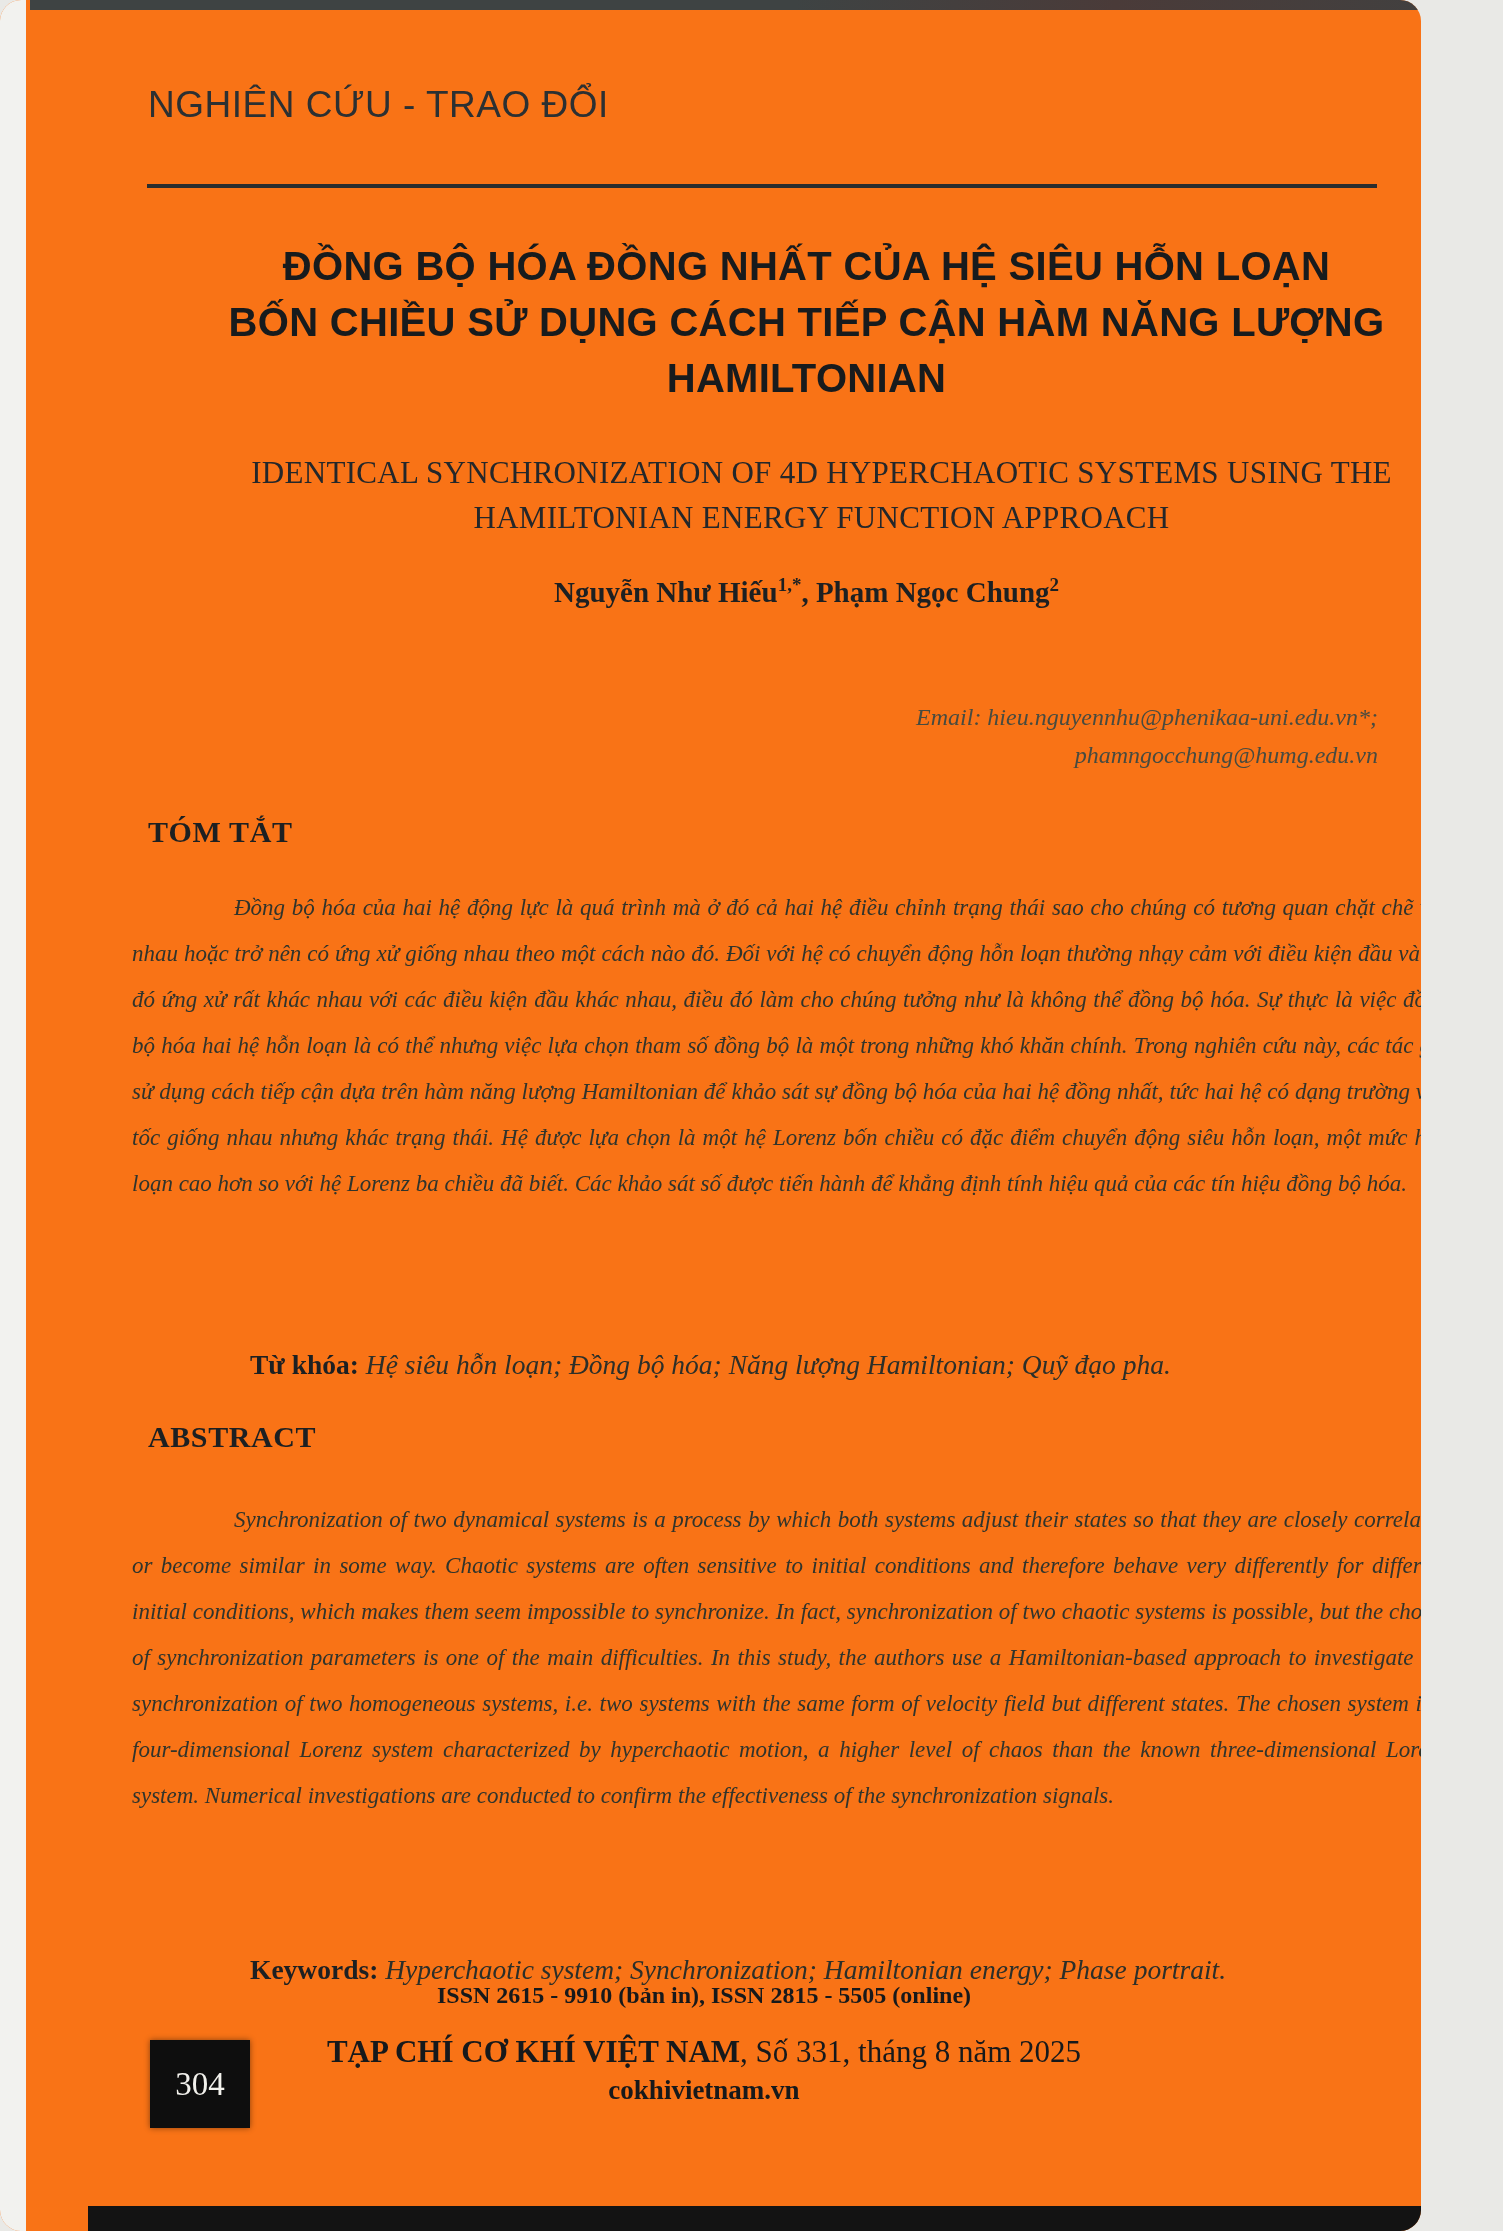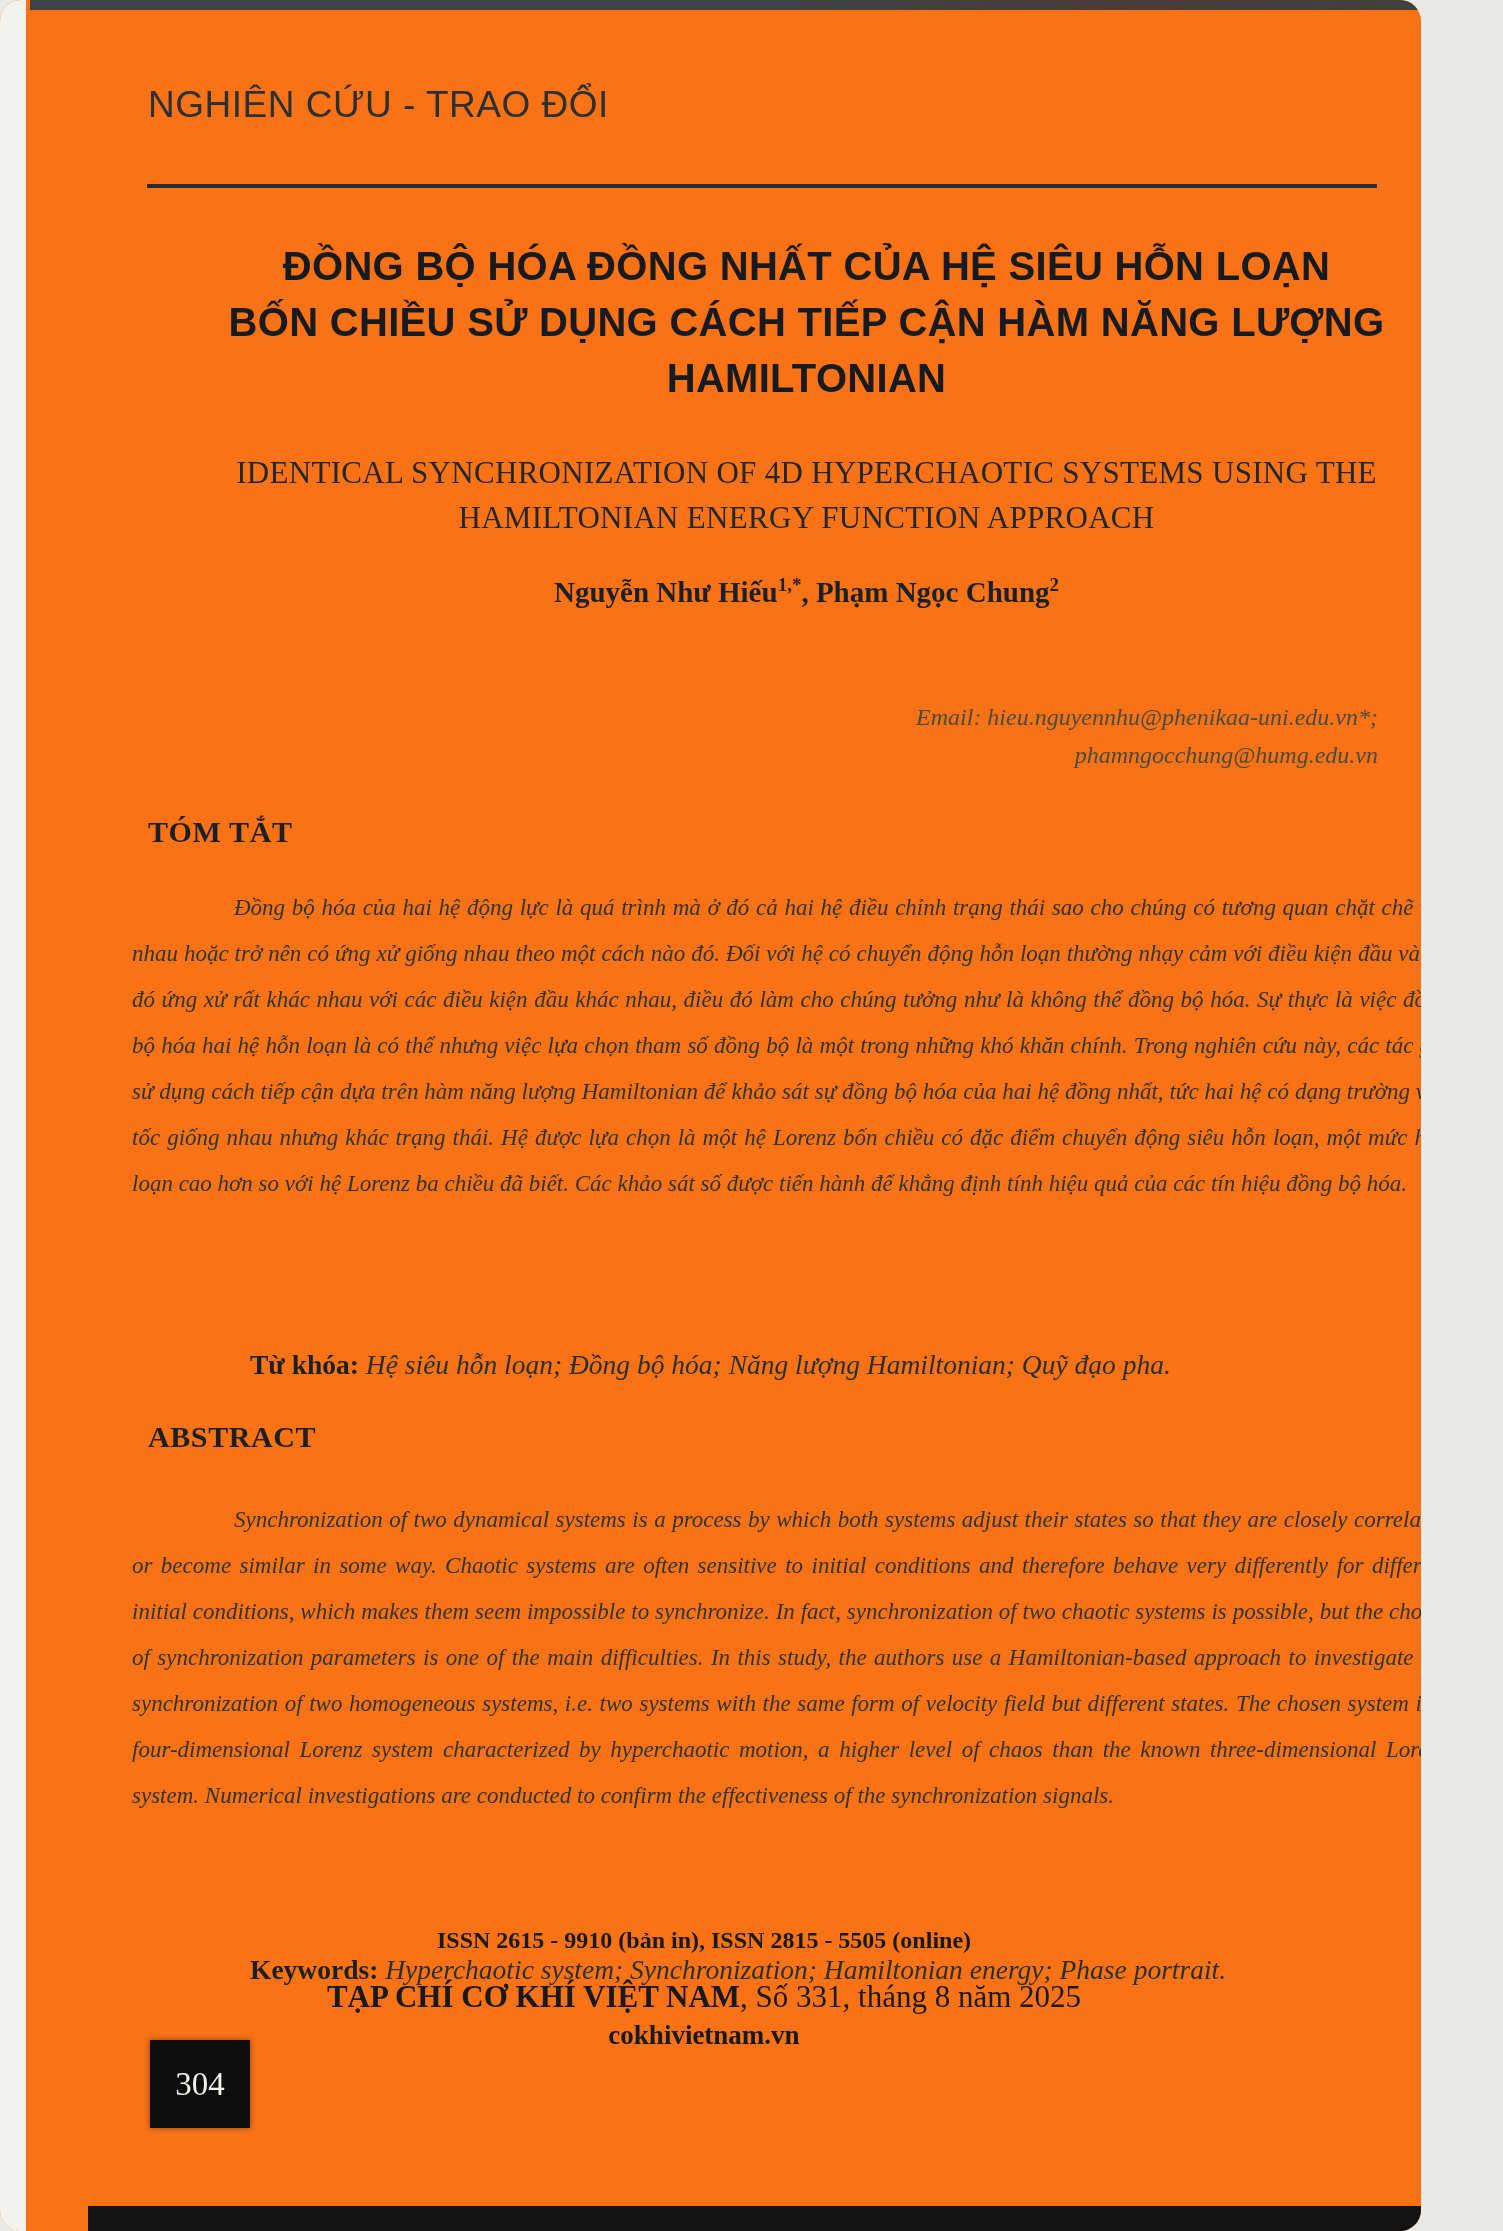--- a/index.html
+++ b/index.html
@@ -21,21 +21,21 @@
     font-size:37px;color:#2c3032;letter-spacing:.5px;
   }
   .rule{position:absolute;left:147px;right:44px;top:184px;height:4px;background:#2a2d2e;}
   .title-vi{
     position:absolute;left:148px;width:1317px;top:238px;
     font-family:"Liberation Sans","DejaVu Sans",sans-serif;
     font-weight:bold;font-size:40px;line-height:56px;
     text-align:center;color:#181b1d;letter-spacing:.3px;
   }
   .title-en{
-    position:absolute;left:148px;width:1317px;top:450px;
+    position:absolute;left:163px;width:1317px;top:450px;
     font-size:31px;line-height:45px;text-align:center;color:#24272a;letter-spacing:.3px;
   }
   .authors{
     position:absolute;left:148px;width:1317px;top:576px;
     font-size:29px;font-weight:bold;text-align:center;color:#1d2022;
   }
   .authors sup,.affil sup{font-size:19px;vertical-align:super;line-height:0;}
   .affils{position:absolute;left:148px;width:1317px;top:618px;
     font-size:27px;line-height:36px;text-align:center;color:#2a2d28;}
   .emails{
@@ -57,21 +57,21 @@
   }
   .kw-line .kw-label{font-weight:bold;font-style:normal;color:#1d2022;}
   .kw-line .kw-text{font-style:italic;}
   .page-num-box{
     position:absolute;left:150px;top:2040px;width:100px;height:88px;
     background:#0e0e0e;color:#f2f1ec;
     display:flex;align-items:center;justify-content:center;
     font-size:33px;box-shadow:0 0 6px rgba(0,0,0,.45);
   }
   .footer-text{
-    position:absolute;left:148px;width:1040px;top:1924px;
+    position:absolute;left:148px;width:1040px;top:1979px;
     text-align:center;color:#17191b;padding-left:36px;
   }
   .footer-issn{font-weight:bold;font-size:24px;line-height:32px;}
   .footer-journal{font-size:31px;line-height:41px;margin-top:20px;}
   .footer-journal .j-name{font-weight:bold;}
   .footer-site{font-weight:bold;font-size:27px;line-height:36px;}
   .bottom-bar{position:absolute;left:88px;right:0;top:2206px;height:25px;background:#131313;}
   .side-line{position:absolute;left:1488px;top:1085px;bottom:0;width:7px;background:#80837a;}
 </style>
 </head>

